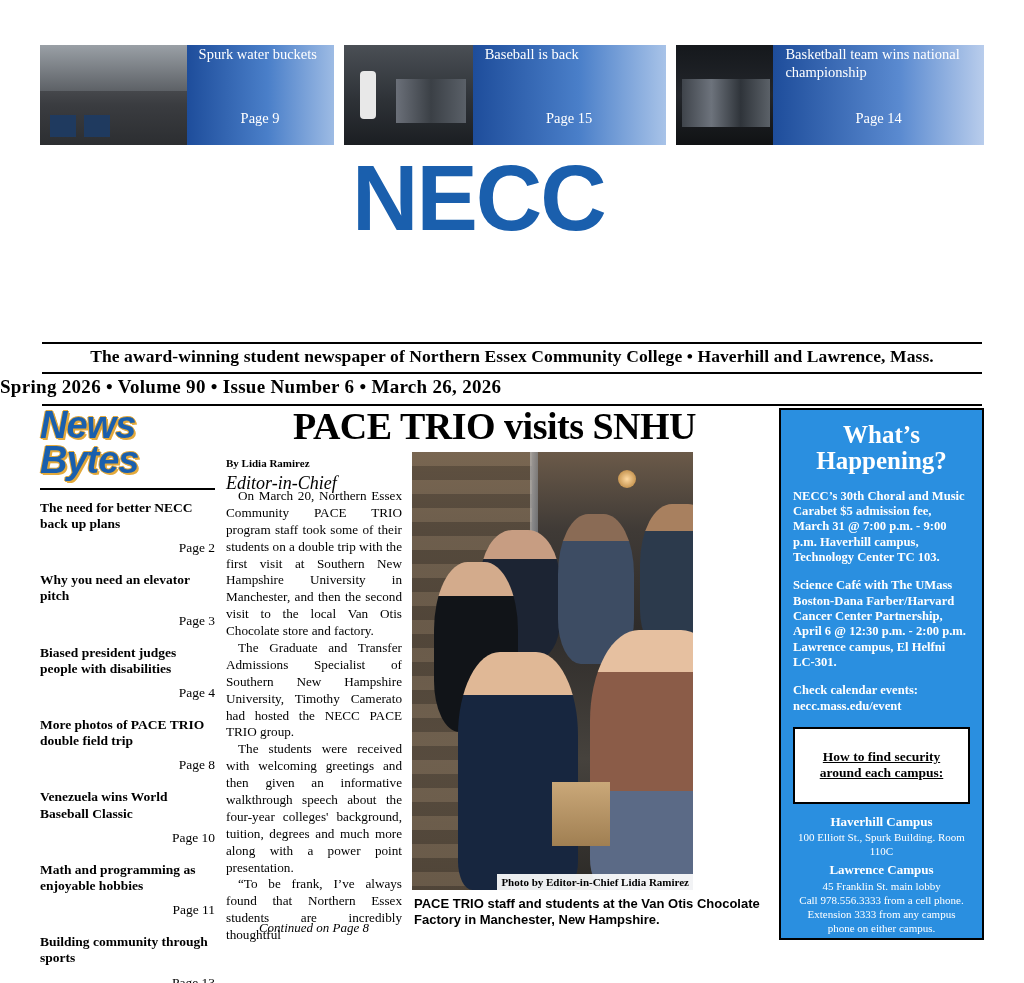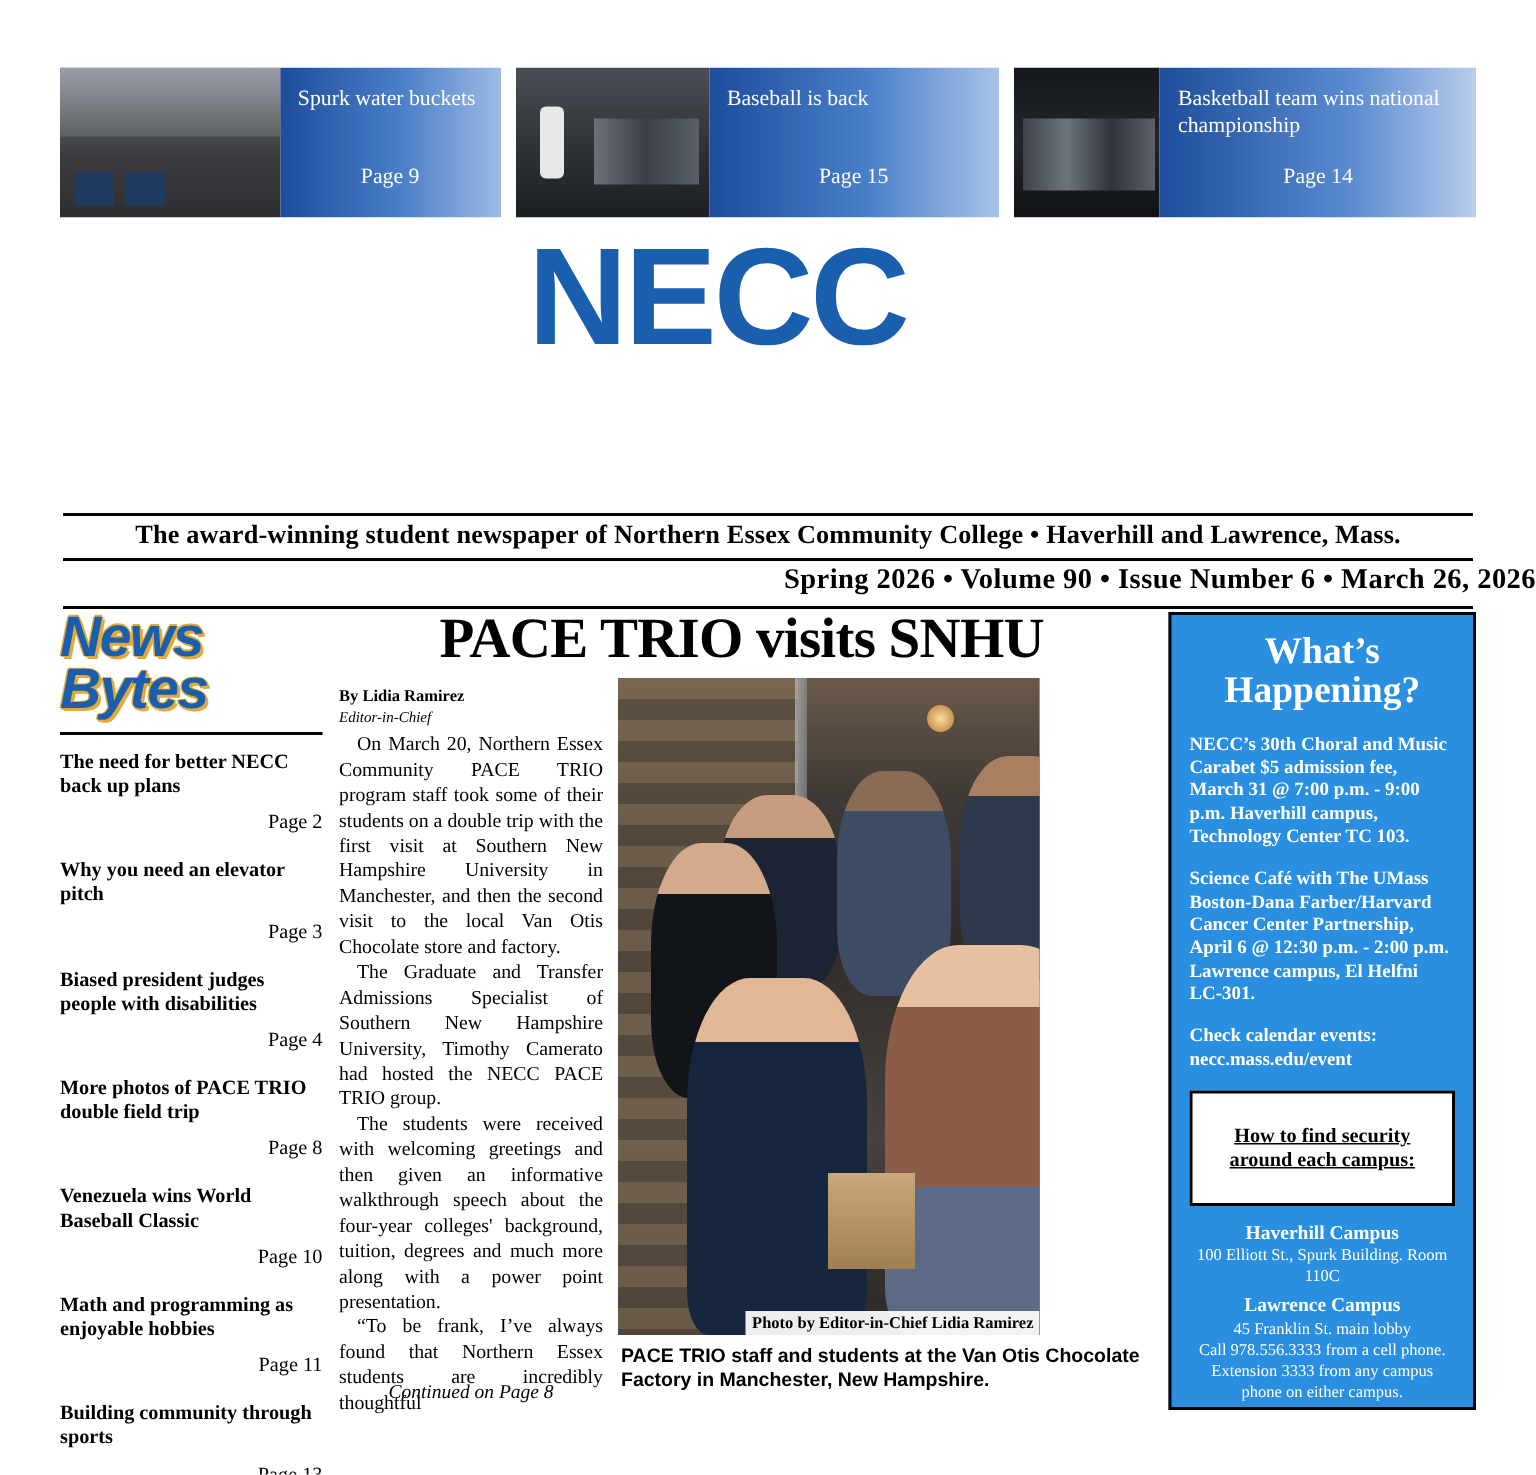--- a/index.html
+++ b/index.html
@@ -44,21 +44,21 @@
     overflow: hidden;
     background: #2b2f36;
   }
   .teaser-caption {
     position: relative;
     height: 100px;
     color: #ffffff;
     font-family: "Liberation Serif", serif;
     font-size: 14.5px;
     line-height: 1.25;
-    padding: 12px 10px 0 12px;
+    padding: 0 10px 0 12px;
     box-sizing: border-box;
   }
   .teaser-caption .page-no {
     position: absolute;
     bottom: 18px;
     left: 50%;
     transform: translateX(-50%);
     white-space: nowrap;
   }
 
@@ -142,21 +142,21 @@
   }
   .mast-rule-mid {
     position: absolute;
     left: 42px; top: 222px;
     width: 940px; height: 2px; background: #000;
   }
   .issue-line {
     position: absolute;
     left: 0; top: 226px;
     width: 1024px;
-    text-align: right;
+    text-align: left;
     font-family: "Liberation Serif", serif;
     font-weight: bold;
     font-size: 19px;
     letter-spacing: 0.3px;
   }
   .mast-rule-bot {
     position: absolute;
     left: 42px; top: 254px;
     width: 940px; height: 2px; background: #000;
   }
@@ -215,21 +215,21 @@
   }
   .byline .by {
     font-family: "Liberation Serif", serif;
     font-size: 13px;
     font-weight: bold;
   }
   .byline .by .smallcaps { font-size: 11px; }
   .byline .role {
     font-family: "Liberation Serif", serif;
     font-style: italic;
-    font-size: 10px;
+    font-size: 18px;
     margin-top: 2px;
   }
   .story-col {
     position: absolute;
     left: 226px; top: 488px;
     width: 176px;
     font-family: "Liberation Serif", serif;
     font-size: 13.2px;
     line-height: 1.28;
     text-align: justify;

